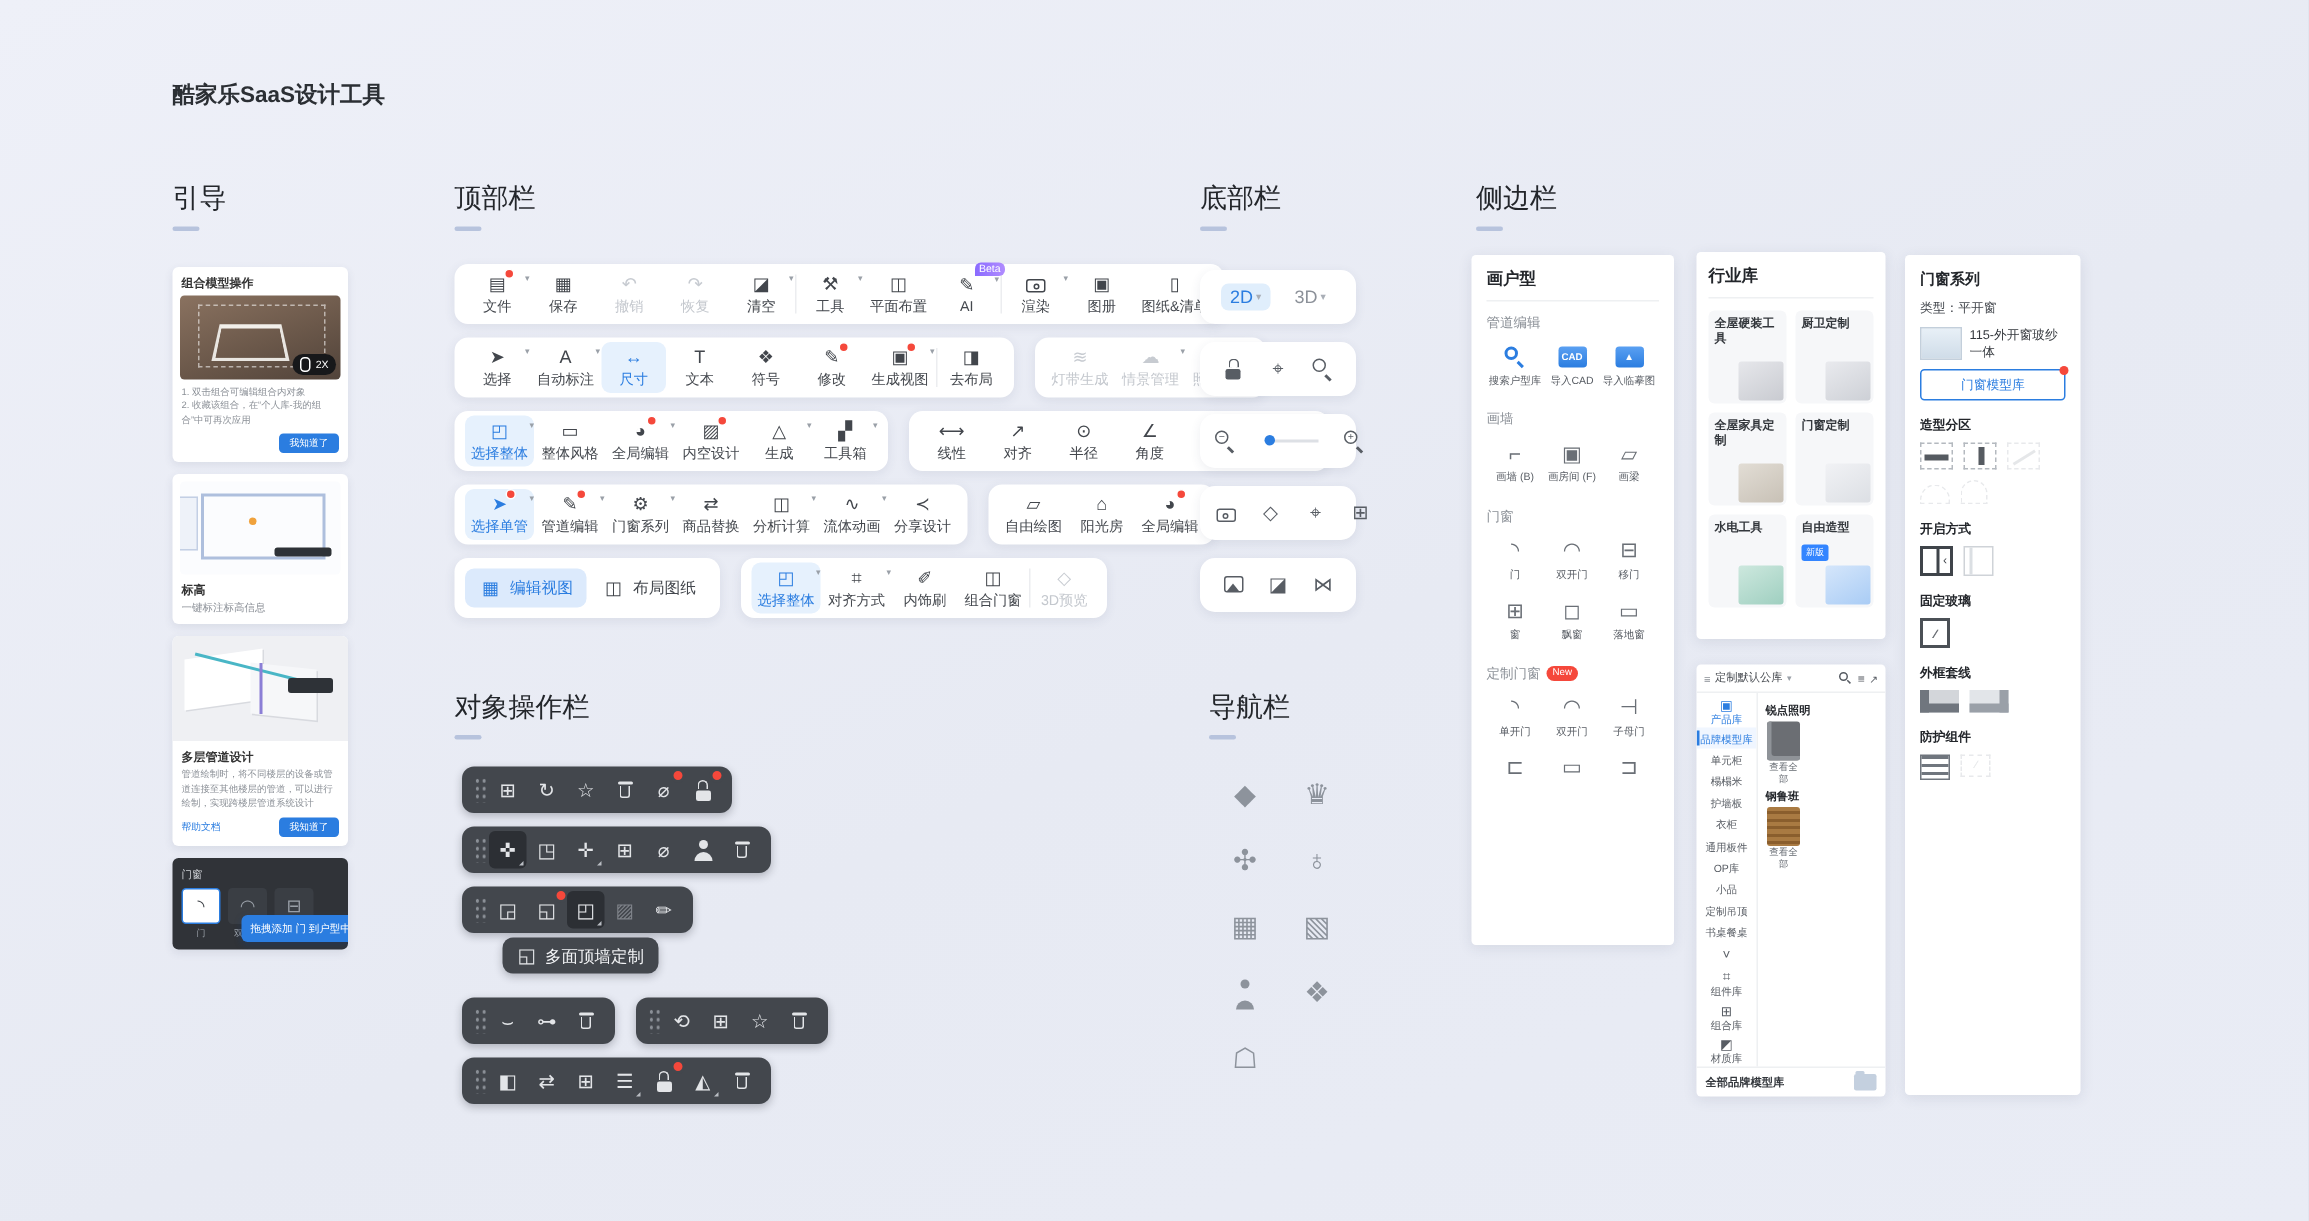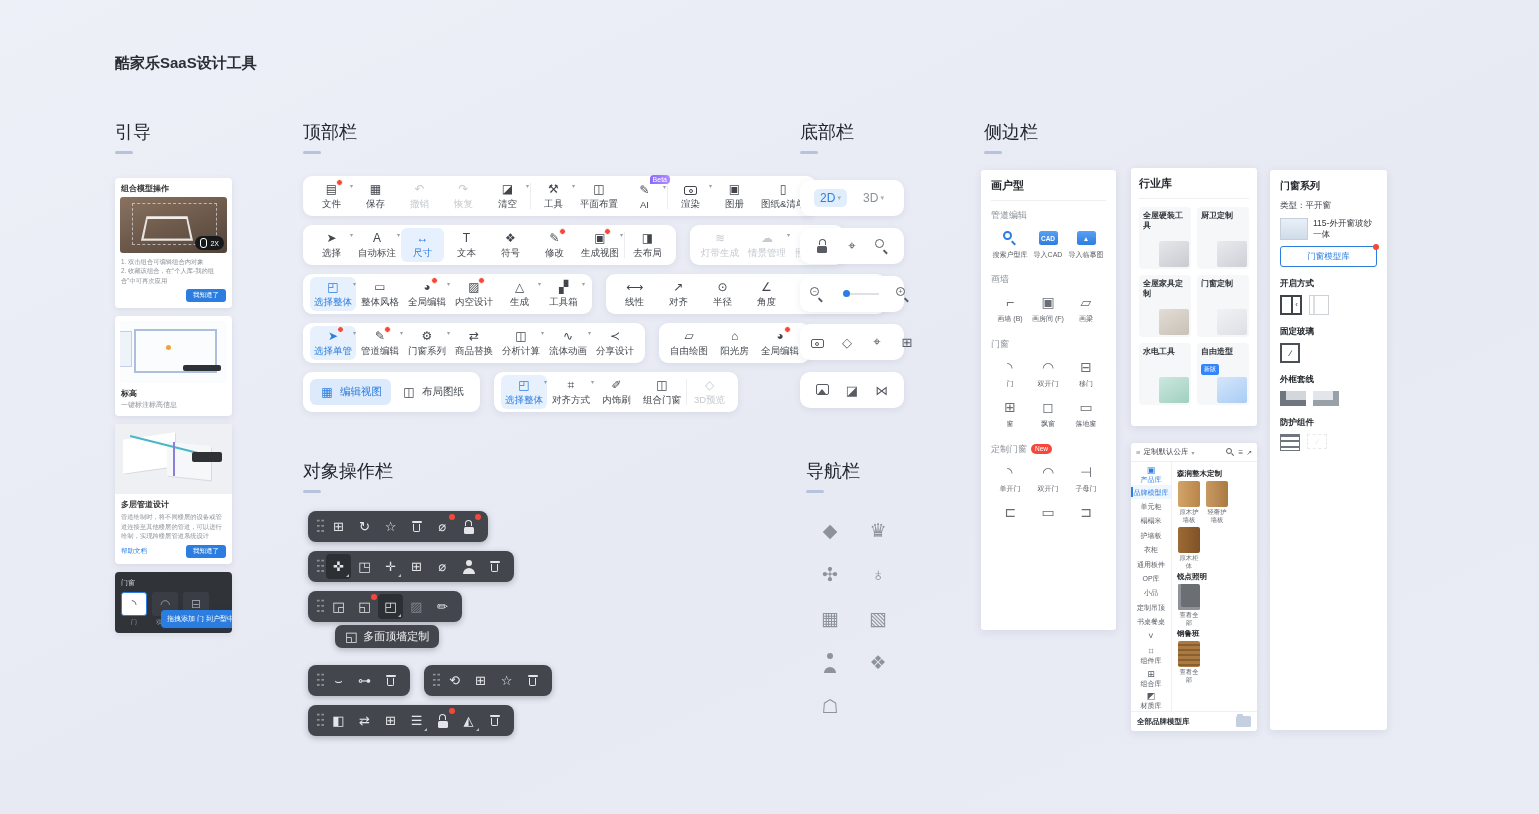--- a/index.html
+++ b/index.html
@@ -1405,40 +1405,20 @@
           </div>
 
           <div class="pc-rail-item" data-name="category-item">
             <span class="rgl" data-name="category-icon">◩</span>
             <span data-name="category-label">材质库</span>
           </div>
         </div>
       <div class="pc-main">
         <div>
 
-            <div data-name="brand-section">
-              <div class="pc-sec-t" data-name="brand-title">森润整木定制</div>
-              <div class="pc-prods">
-
-                  <div class="pc-prod" data-name="brand-product" data-art="wood1">
-                    <div class="pc-art" data-name="product-thumbnail" data-art="wood1"></div>
-                    <div class="pc-plbl" data-name="product-label">原木护墙板</div>
-                  </div>
-
-                  <div class="pc-prod" data-name="brand-product" data-art="wood2">
-                    <div class="pc-art" data-name="product-thumbnail" data-art="wood2"></div>
-                    <div class="pc-plbl" data-name="product-label">轻奢护墙板</div>
-                  </div>
-
-                  <div class="pc-prod" data-name="brand-product" data-art="wood3">
-                    <div class="pc-art" data-name="product-thumbnail" data-art="wood3"></div>
-                    <div class="pc-plbl" data-name="product-label">原木柜体</div>
-                  </div>
-                </div>
-            </div>
 
             <div data-name="brand-section">
               <div class="pc-sec-t" data-name="brand-title">锐点照明</div>
               <div class="pc-prods">
 
                   <div class="pc-prod" data-name="brand-product" data-art="dark">
                     <div class="pc-art" data-name="product-thumbnail" data-art="dark"></div>
                     <div class="pc-plbl" data-name="product-label">查看全部</div>
                   </div>
                 </div>
@@ -1467,20 +1447,36 @@
     <div class="pd-title" data-name="panel-title">门窗系列</div>
     <div class="pd-type" data-name="window-type-label">类型：平开窗</div>
     <div class="pd-prod">
       <div class="pd-thumb" data-name="window-thumbnail"></div>
       <div class="pd-pname" data-name="window-product-name">115-外开窗玻纱一体</div>
     </div>
     <div class="pd-btn" data-name="window-library-button">门窗模型库</div>
     <div>
 
 
+        <div class="pd-sec" data-name="window-option-section">
+          <div class="pd-sec-t" data-name="option-section-title">造型分区</div>
+          <div class="pd-icons">
+
+              <div class="dicon" data-name="window-option-icon" data-style="bar-h"></div>
+
+              <div class="dicon" data-name="window-option-icon" data-style="bar-v"></div>
+
+              <div class="dicon" data-name="window-option-icon" data-style="diag" data-state="disabled"></div>
+
+              <div class="dicon" data-name="window-option-icon" data-style="arch-d1" data-state="disabled"></div>
+
+              <div class="dicon" data-name="window-option-icon" data-style="arch-d2" data-state="disabled"></div>
+            </div>
+
+        </div>
 
         <div class="pd-sec" data-name="window-option-section">
           <div class="pd-sec-t" data-name="option-section-title">开启方式</div>
           <div class="pd-icons">
 
               <div class="dicon" data-name="window-option-icon" data-style="open-a" data-state="selected"></div>
 
               <div class="dicon" data-name="window-option-icon" data-style="open-b"></div>
             </div>
 

